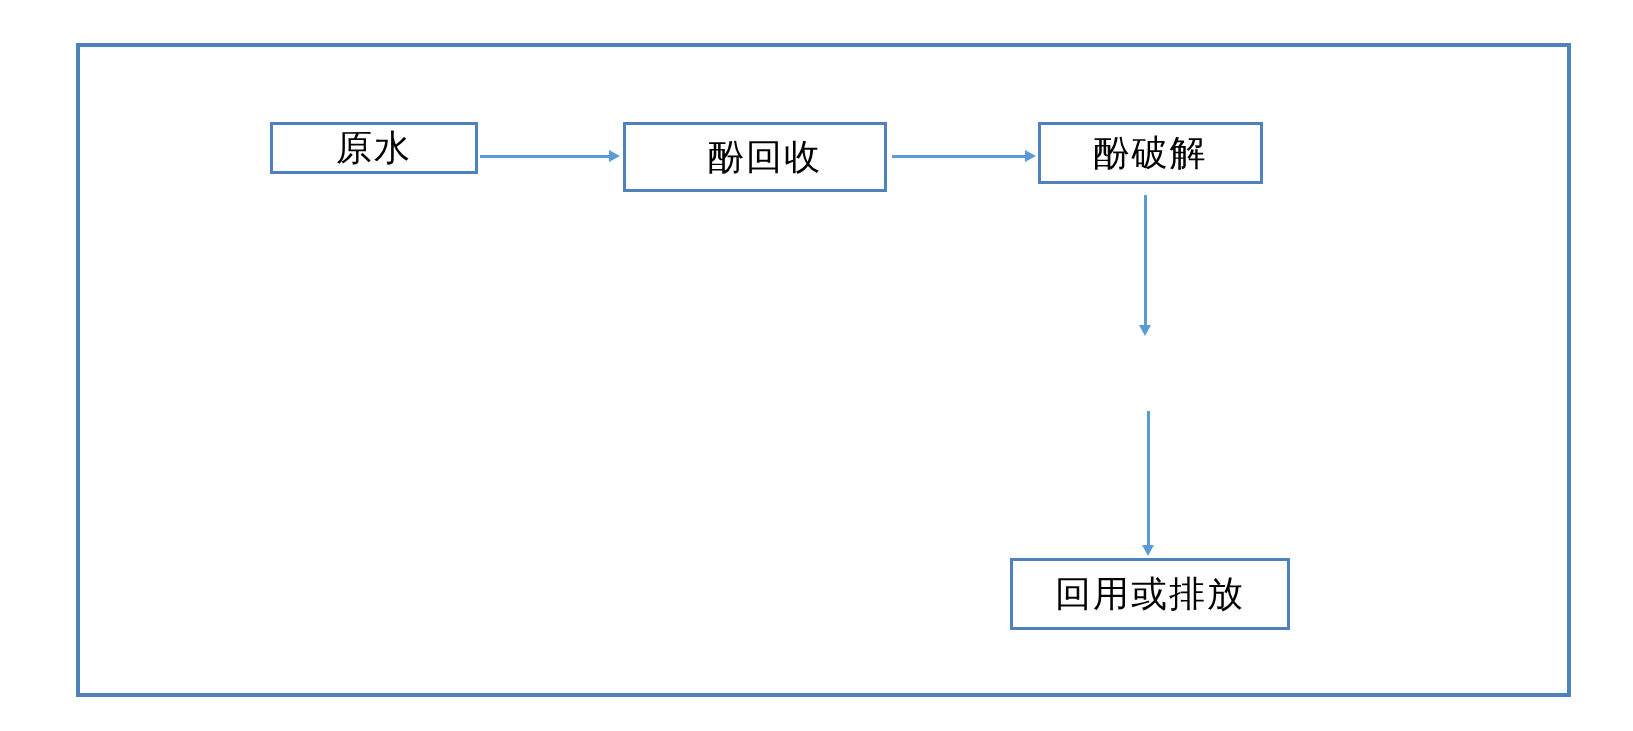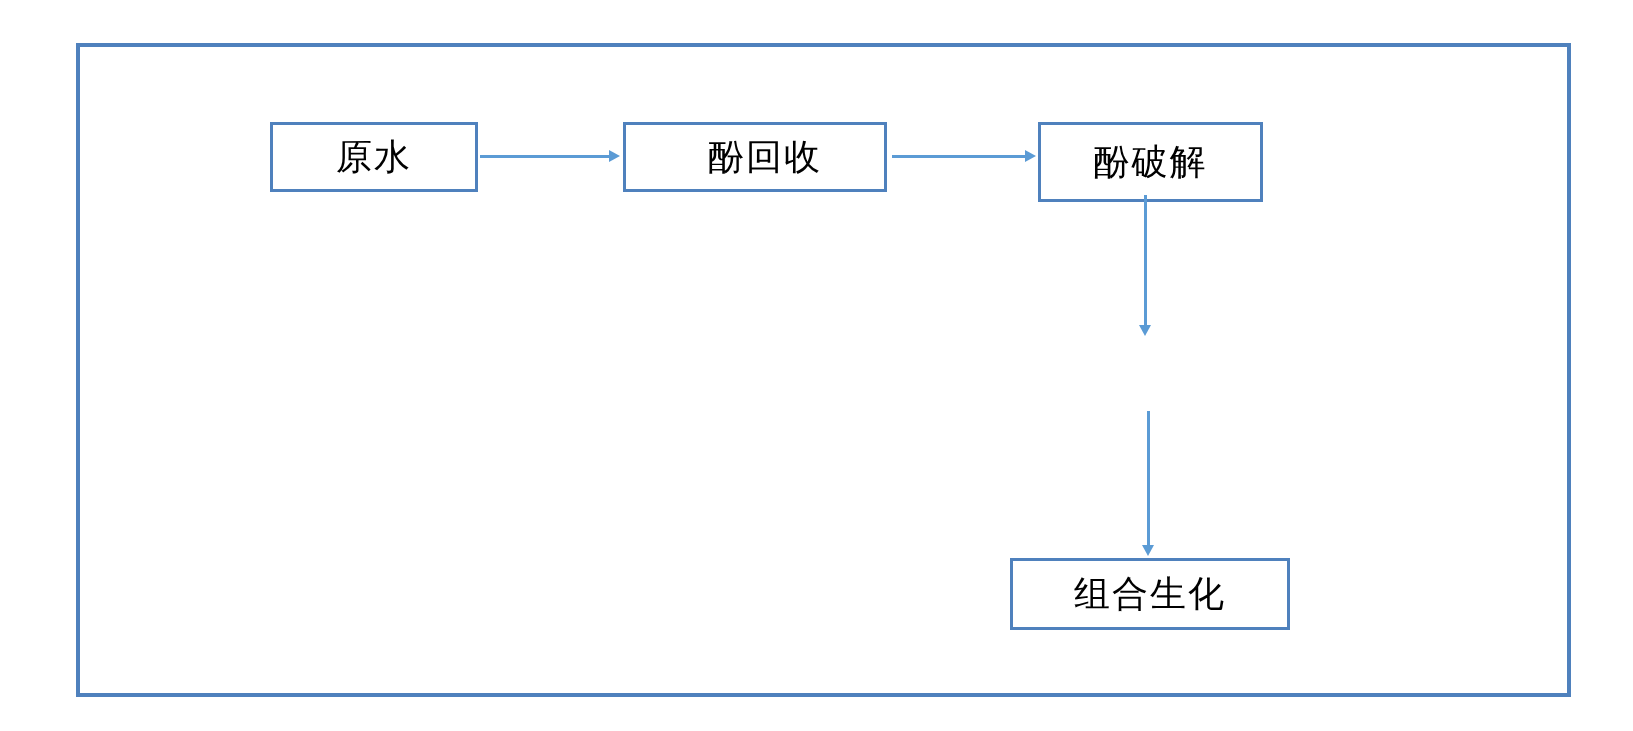--- a/index.html
+++ b/index.html
@@ -34,23 +34,23 @@
     background: #ffffff;
     display: flex;
     align-items: center;
     justify-content: center;
     font-size: 36px;
     color: #000000;
     letter-spacing: 2px;
     line-height: 1;
   }
 
-  .node-raw-water          { left: 270px;  top: 122px; width: 208px; height: 70px; }
+  .node-raw-water          { left: 270px;  top: 122px; width: 208px; height: 52px; }
   .node-phenol-recovery    { left: 623px;  top: 122px; width: 264px; height: 70px; padding-left: 20px; }
-  .node-phenol-cracking    { left: 1038px; top: 122px; width: 225px; height: 80px; }
+  .node-phenol-cracking    { left: 1038px; top: 122px; width: 225px; height: 62px; }
   .node-combined-bio       { left: 1038px; top: 338px; width: 210px; height: 70px; }
   .node-reuse-discharge    { left: 1010px; top: 558px; width: 280px; height: 72px; }
 
   
   .arrow-h {
     position: absolute;
     height: 3px;
     background: #5B9BD5;
   }
   .arrow-h::after {
@@ -101,21 +101,21 @@
   <div class="node node-phenol-recovery">
     <span>酚回收</span>
   </div>
 
   <div class="node node-phenol-cracking">
     <span>酚破解</span>
   </div>
 
 
   <div class="node node-reuse-discharge">
-    <span>组合生化</span>
+    <span>回用或排放</span>
   </div>
 
   <div class="arrow-h arrow-1"></div>
   <div class="arrow-h arrow-2"></div>
   <div class="arrow-v arrow-3"></div>
   <div class="arrow-v arrow-4"></div>
 
 </div>
 
 </body></html>

